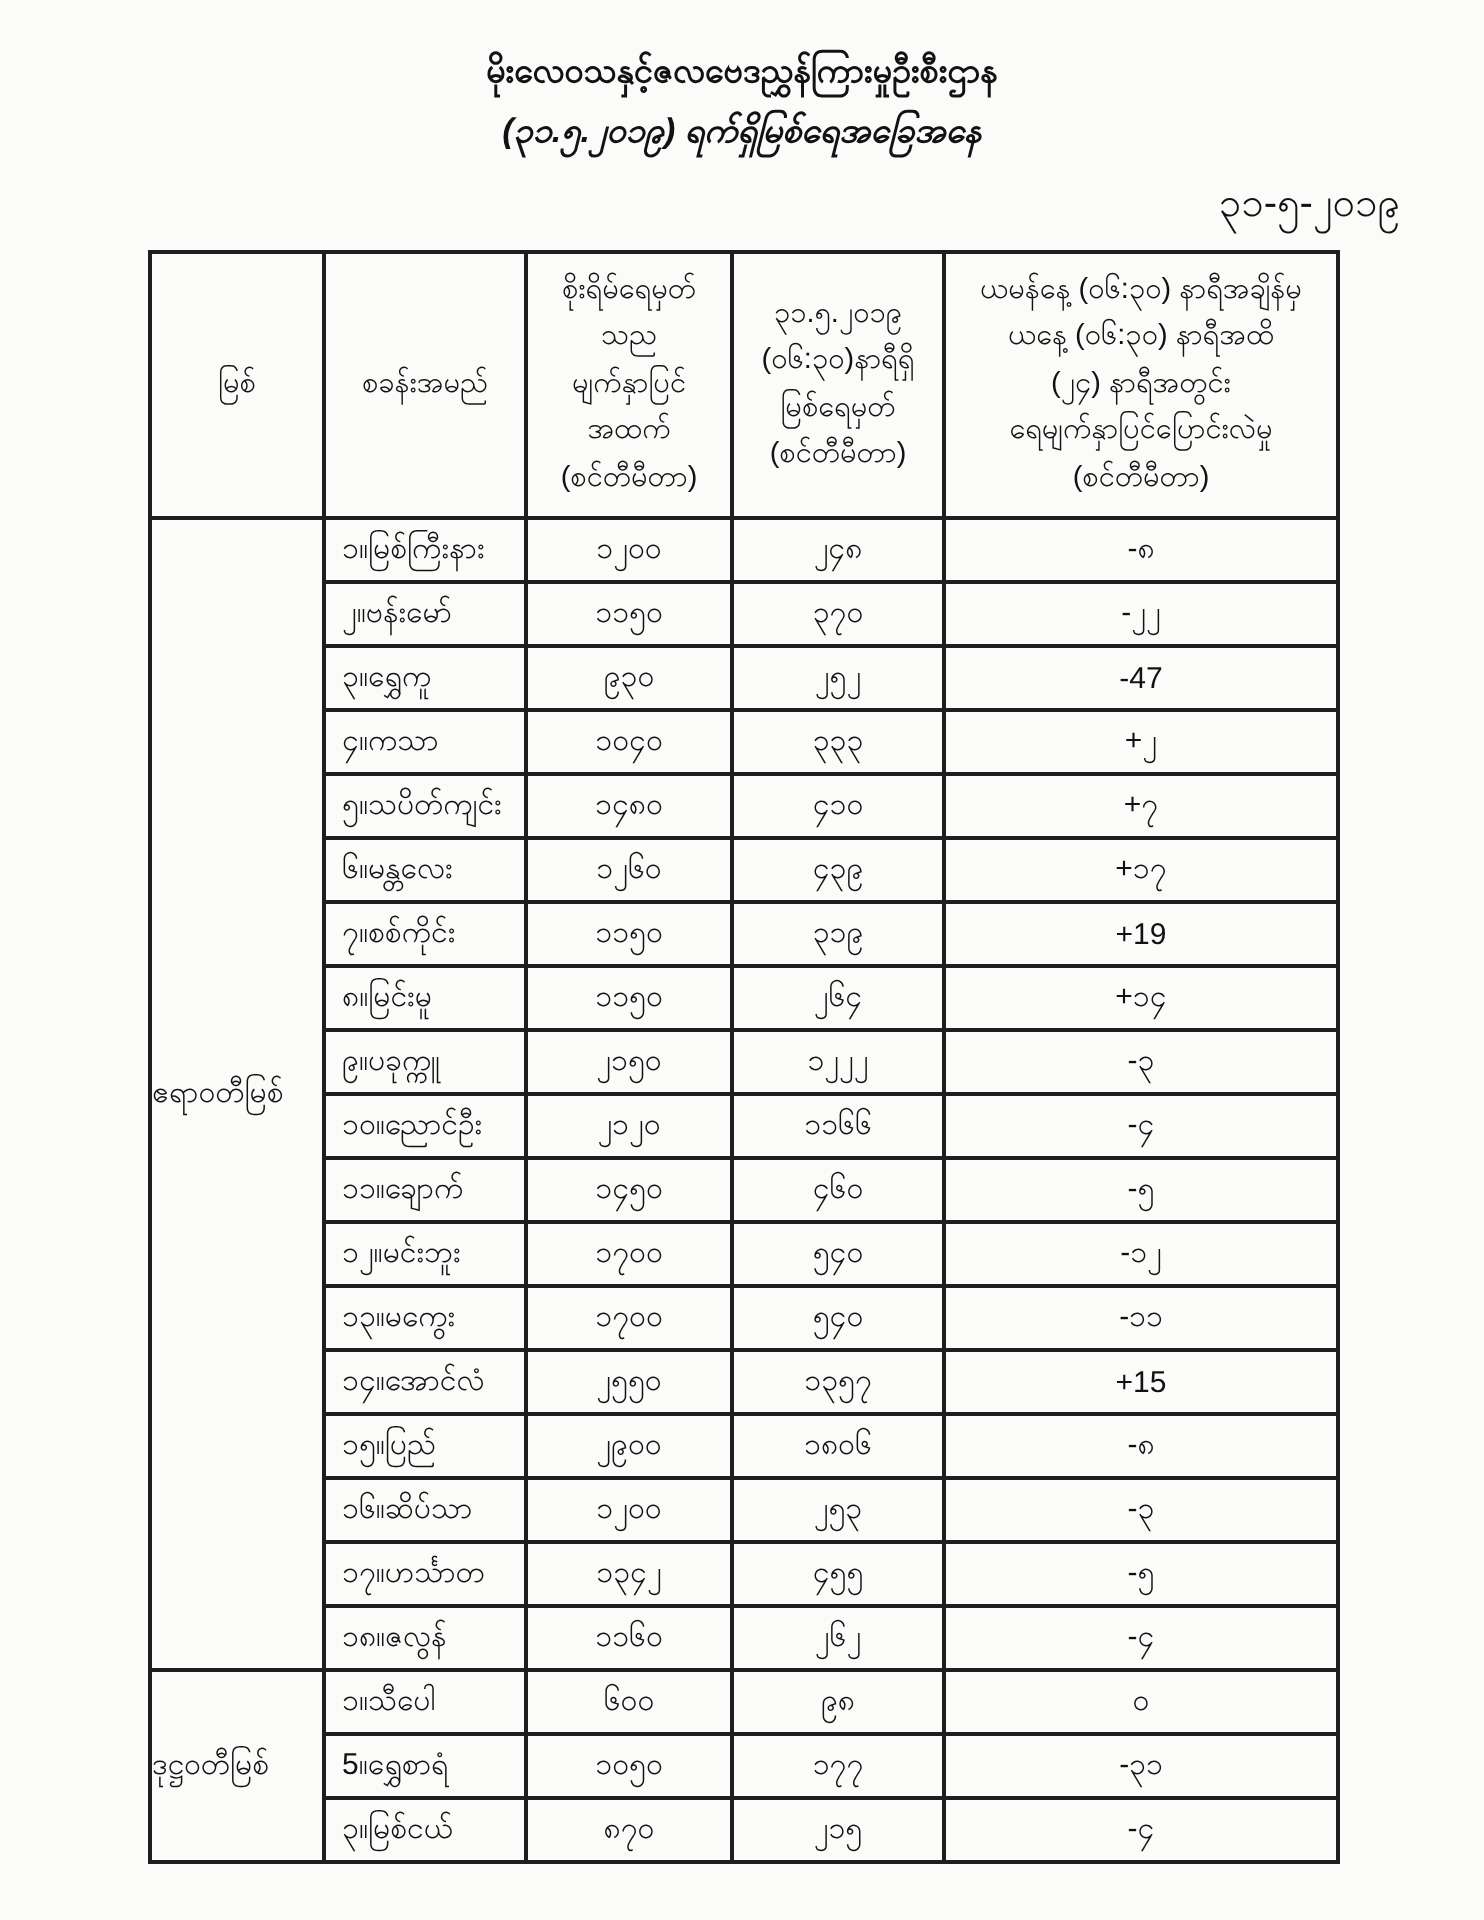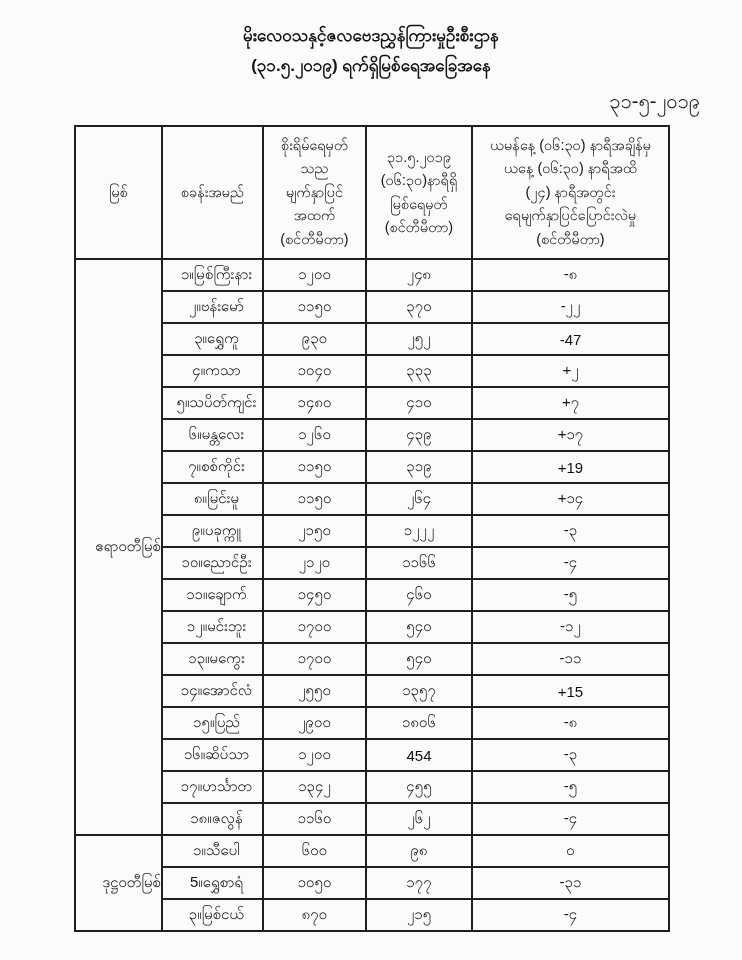--- a/index.html
+++ b/index.html
@@ -19,21 +19,21 @@
     height: 960px;
     overflow: hidden;
   }
   .title {
     text-align: center;
     font-weight: bold;
     font-size: 17px;
     line-height: 1.0;
   }
   .title-line1 { padding-top: 27px; }
-  .title-line2 { padding-top: 13px; }
+  .title-line2 { padding-top: 13px; font-style: italic; }
   .date-line {
     text-align: right;
     padding-right: 42px;
     padding-top: 14px;
     font-size: 20px;
     font-weight: normal;
   }
   table.river-table {
     border-collapse: collapse;
     table-layout: fixed;
@@ -54,25 +54,25 @@
     text-align: center;
     vertical-align: middle;
     padding: 2px 2px;
   }
   .river-table tbody tr { height: 32px; }
   .river-table tbody td {
     font-size: 15px;
     vertical-align: middle;
   }
   td.cell-river {
-    text-align: right;
+    text-align: left;
     font-size: 15px;
   }
   td.cell-station {
-    text-align: center;
+    text-align: left;
     padding-left: 8px;
   }
   td.cell-num {
     text-align: center;
   }
 </style>
 </head>
 <body>
 
 <div class="doc">
@@ -199,21 +199,21 @@
         </tr>
         <tr>
           <td class="cell-station">၁၅။ပြည်</td>
           <td class="cell-num">၂၉၀၀</td>
           <td class="cell-num">၁၈၀၆</td>
           <td class="cell-num">-၈</td>
         </tr>
         <tr>
           <td class="cell-station">၁၆။ဆိပ်သာ</td>
           <td class="cell-num">၁၂၀၀</td>
-          <td class="cell-num">454</td>
+          <td class="cell-num">၂၅၃</td>
           <td class="cell-num">-၃</td>
         </tr>
         <tr>
           <td class="cell-station">၁၇။ဟင်္သာတ</td>
           <td class="cell-num">၁၃၄၂</td>
           <td class="cell-num">၄၅၅</td>
           <td class="cell-num">-၅</td>
         </tr>
         <tr>
           <td class="cell-station">၁၈။ဇလွန်</td>

